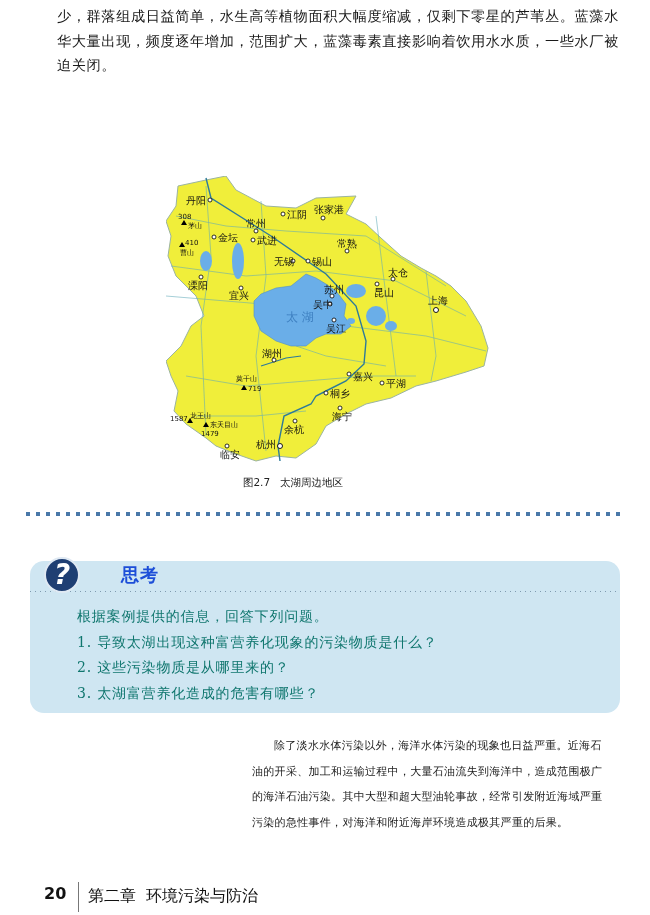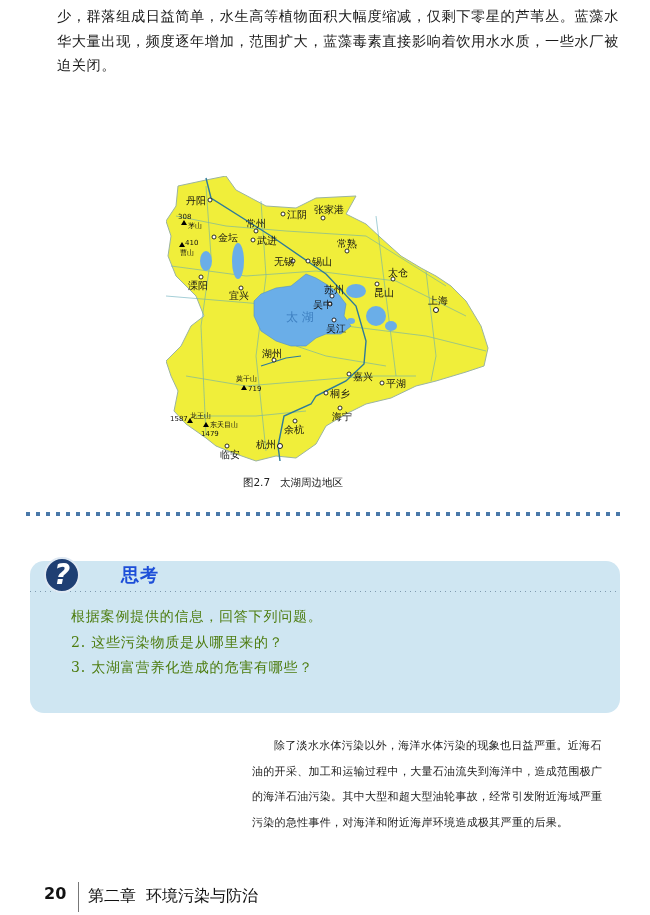--- a/index.html
+++ b/index.html
@@ -27,21 +27,21 @@
 
   .think-box { position: absolute; left: 30px; top: 561px; width: 590px; height: 152px;
                background: #cfe6f2; border-radius: 14px; }
   .think-header-line { position: absolute; left: 30px; top: 591px; width: 590px; height: 1px;
                background-image: linear-gradient(90deg, #7f9bb0 0 1px, transparent 1px 5px); background-size: 5px 1px; }
   .think-icon { position: absolute; left: 44px; top: 557px; width: 36px; height: 36px; border-radius: 50%;
                 background: #1f3f73; border: 2px solid #dfe9f3; display: flex; align-items: center; justify-content: center; }
   .think-icon span { color: #fff; font-family: "DejaVu Sans", "Liberation Sans", sans-serif; font-weight: bold; font-size: 28px; line-height: 1; font-style: italic; }
   .think-title { position: absolute; left: 85px; top: 563px; font-family: "DejaVu Sans", "Liberation Sans", sans-serif;
                  font-size: 18px; font-weight: bold; color: #1d4ed8; letter-spacing: 1px; margin-left: 36px; }
-  .think-body { position: absolute; left: 71px; top: 604px; font-size: 14px; line-height: 25.5px; letter-spacing: 0.8px; color: #4d7c0f; }
+  .think-body { position: absolute; left: 77px; top: 604px; font-size: 14px; line-height: 25.5px; letter-spacing: 0.8px; color: #0f766e; }
 
   #p-bottom { left: 220px; top: 733px; width: 388px; font-size: 11px; line-height: 25.5px; letter-spacing: 0.3px; }
 
   .footer { position: absolute; left: 0; top: 880px; width: 634px; height: 35px; }
   .page-num { position: absolute; left: 44px; top: 4px; font-family: "DejaVu Sans", "Liberation Sans", sans-serif; font-weight: bold; font-size: 16px; color: #111; }
   .footer-divider { position: absolute; left: 78px; top: 2px; width: 1px; height: 30px; background: #777; }
   .chapter { position: absolute; left: 88px; top: 6px; font-family: "DejaVu Sans", "Liberation Sans", sans-serif; font-size: 16px; color: #111; }
   .chapter .ch-no { margin-right: 10px; }
 </style>
 </head>
@@ -164,20 +164,21 @@
 <div class="dash-line"></div>
 
 <div class="think-box"></div>
 <div class="think-header-line"></div>
 <div class="think-icon">
     <span>?</span>
   </div>
 <div class="think-title">思考</div>
 <div class="think-body">
   <div>根据案例提供的信息，回答下列问题。</div>
+  <div>1. 导致太湖出现这种富营养化现象的污染物质是什么？</div>
   <div>2. 这些污染物质是从哪里来的？</div>
   <div>3. 太湖富营养化造成的危害有哪些？</div>
 </div>
 
 <div class="para" id="p-bottom">
   <p class="indent">除了淡水水体污染以外，海洋水体污染的现象也日益严重。近海石油的开采、加工和运输过程中，大量石油流失到海洋中，造成范围极广的海洋石油污染。其中大型和超大型油轮事故，经常引发附近海域严重污染的急性事件，对海洋和附近海岸环境造成极其严重的后果。</p>
 </div>
 
 <div class="footer">
   <div class="page-num">20</div>

